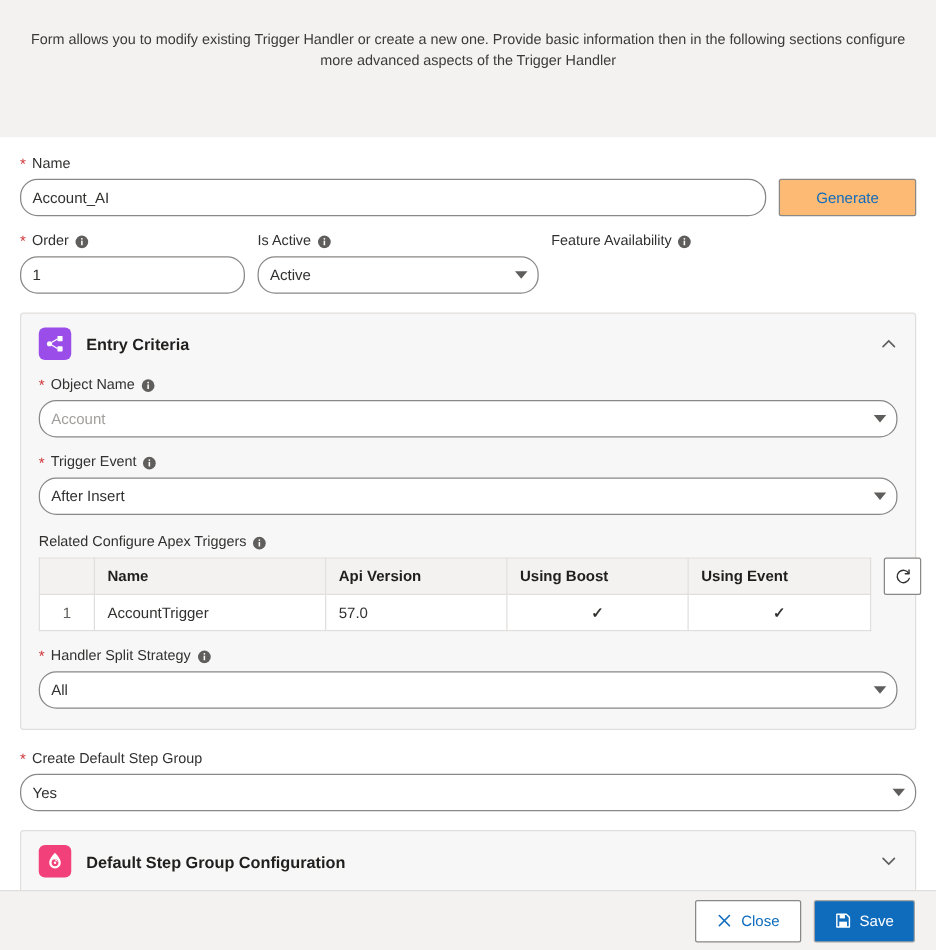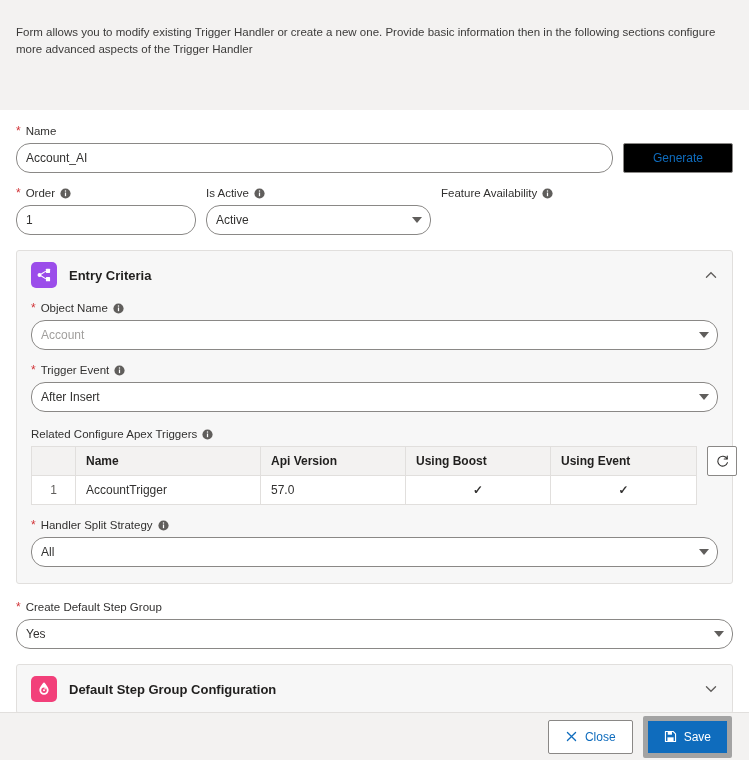--- a/index.html
+++ b/index.html
@@ -34,20 +34,21 @@
     font-weight: 400;
     color: #3b3a39;
     letter-spacing: .1px;
   }
   .page-desc {
     margin-top: 12px;
     font-size: 11.5px;
     line-height: 1.5;
     color: #3b3a39;
     max-width: 725px;
+    text-align: center;
   }
 
   
   .form-body {
     padding: 14px 16px 0 16px;
     background: #ffffff;
   }
   .field-label {
     font-size: 11.5px;
     color: #323130;
@@ -85,21 +86,21 @@
     flex: none;
   }
 
   .row-name { display: flex; gap: 10px; align-items: flex-end; }
   .name-input-wrap { flex: 1; }
   .btn-generate {
     height: 30px;
     min-width: 110px;
     border: 1px solid #8a8886;
     border-radius: 2px;
-    background: #000000;
+    background: #fdba74;
     color: #0f6cbd;
     font-size: 12px;
     font-family: "Liberation Sans", sans-serif;
     cursor: pointer;
     display: flex; align-items: center; justify-content: center;
   }
 
   .row-3 { display: flex; gap: 10px; margin-top: 13px; }
   .col-order { width: 180px; flex: none; }
   .col-active { width: 225px; flex: none; }
@@ -195,21 +196,21 @@
     height: 30px;
     border-radius: 2px;
     font-size: 12px;
     font-family: "Liberation Sans", sans-serif;
     display: flex; align-items: center; justify-content: center;
     gap: 7px;
     cursor: pointer;
     padding: 16px 16px;
   }
   .btn-close { background: #ffffff; border: 1px solid #8a8886; color: #0f6cbd; min-width: 80px; }
-  .btn-save { background: #0f6cbd; border: 5px solid #a3a3a3; color: #ffffff; min-width: 72px; justify-content: flex-end; }
+  .btn-save { background: #0f6cbd; border: 1px solid #a3a3a3; color: #ffffff; min-width: 72px; justify-content: flex-end; }
   .ico14 { width: 13px; height: 13px; display:block; flex:none; }
 </style>
 </head>
 <body>
 
 <div class="page-header">
   <div class="page-desc">Form allows you to modify existing Trigger Handler or create a new one. Provide basic information then in the following sections configure more advanced aspects of the Trigger Handler</div>
 </div>
 
 <div class="form-body">

